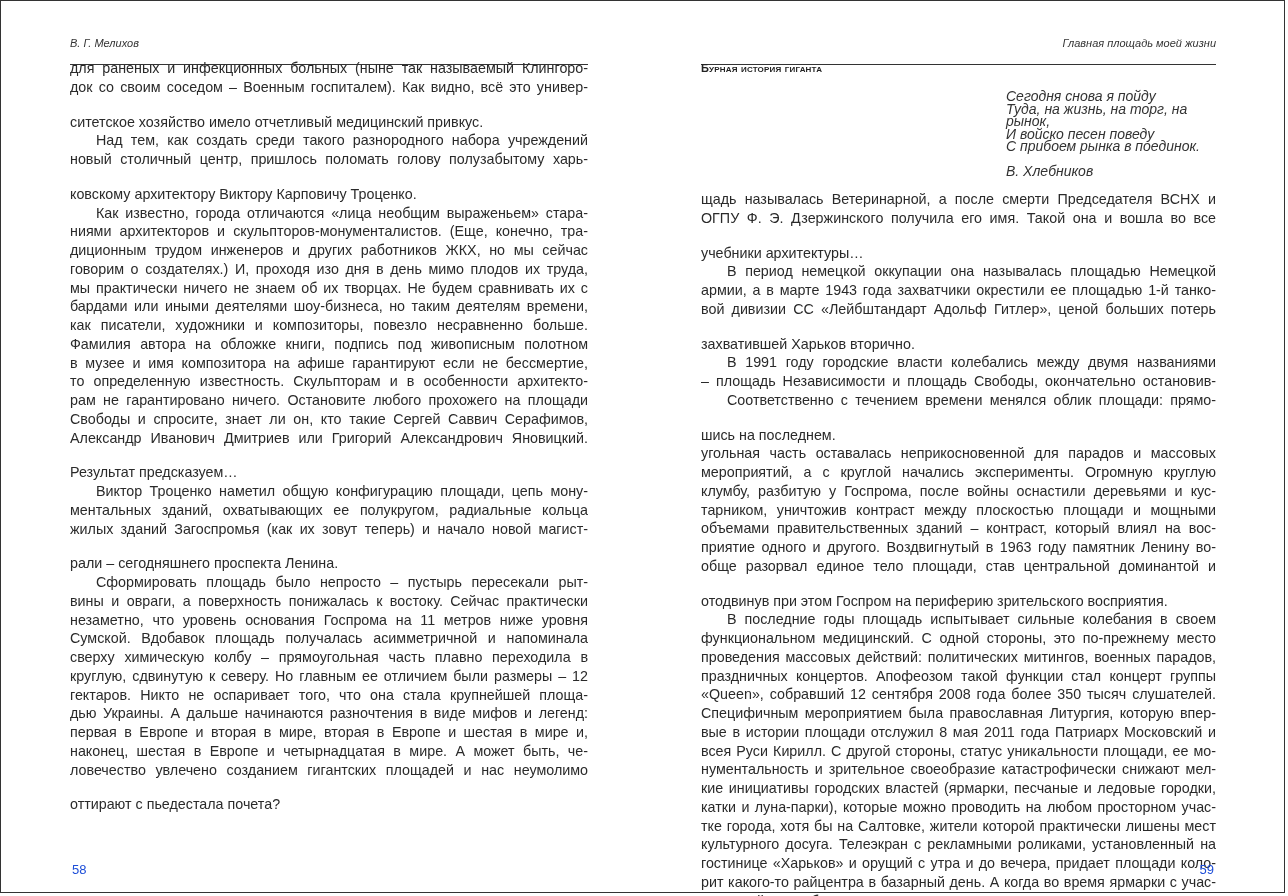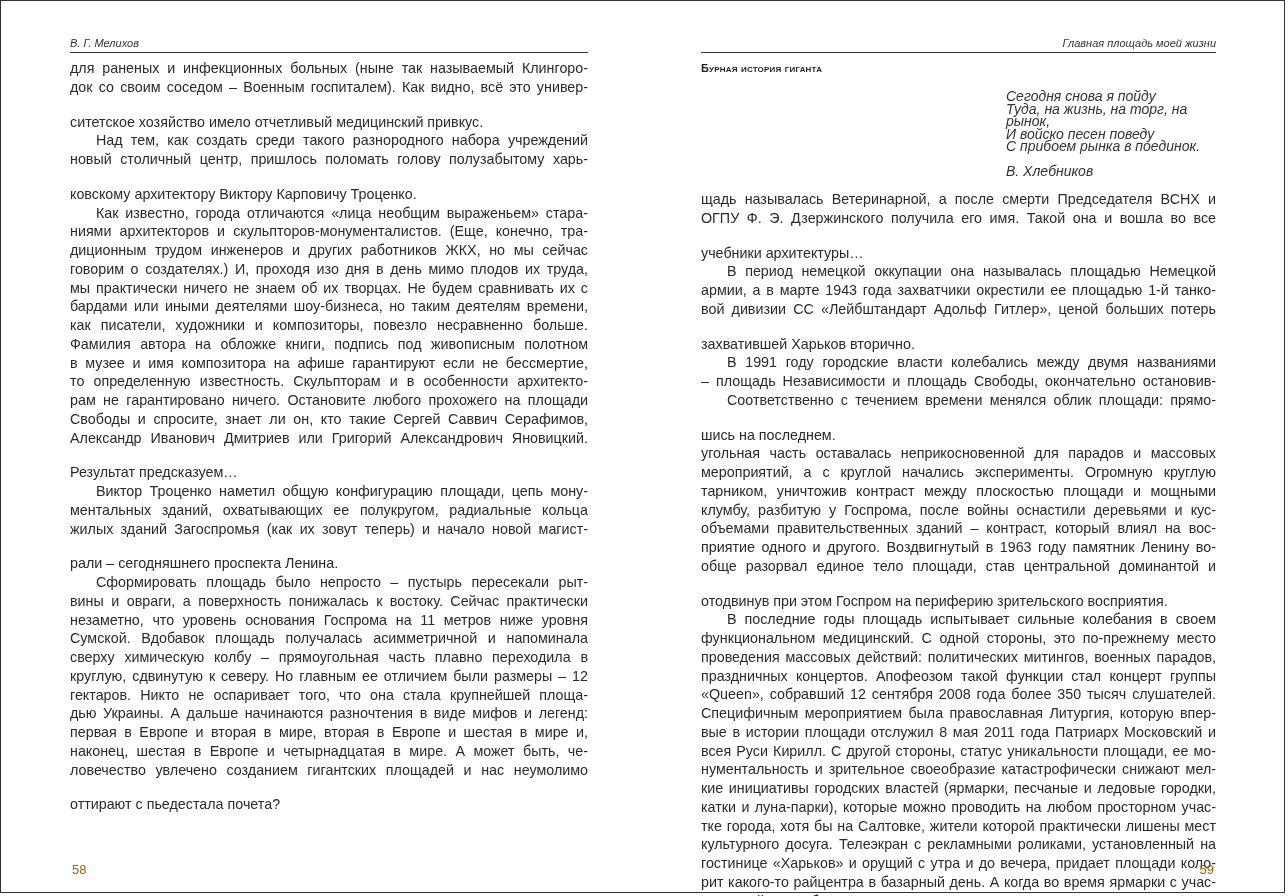--- a/index.html
+++ b/index.html
@@ -1,33 +1,33 @@
 <!DOCTYPE html>
 <html><head>
   <meta charset="utf-8">
   <style>
     html, body { margin: 0; padding: 0; background: #ffffff; }
     body { width: 1288px; height: 896px; position: relative; overflow: hidden; font-family: "Liberation Sans", sans-serif; color: #2a2a2a; }
     .frame { position: absolute; left: 0; top: 0; width: 1285px; height: 893px; border: 1.5px solid #333; box-sizing: border-box; }
     .page { position: absolute; top: 0; height: 896px; }
     .page.left { left: 70px; width: 518px; }
     .page.right { left: 701px; width: 515px; }
-    .running-head { position: absolute; top: 36px; left: 0; right: 0; font-size: 11px; font-style: italic; color: #333; padding-bottom: 2px; border-bottom: 1.2px solid #333; height: 14px; line-height: 14px; }
+    .running-head { position: absolute; top: 36px; left: 0; right: 0; font-size: 11px; font-style: italic; color: #333; padding-bottom: 14px; border-bottom: 1.2px solid #333; height: 14px; line-height: 14px; }
     .page.right .running-head { text-align: right; }
     .body-text { position: absolute; left: 0; right: 0; font-size: 14.3px; line-height: 18.75px; text-align: justify; }
     .page.left .body-text { top: 59px; }
     .page.right .body-text { top: 190px; }
     .line { display: block; white-space: nowrap; text-align-last: justify; text-align: justify; }
     .line.last { text-align-last: left; margin-top: 16px; }
     .line.indent { padding-left: 26px; }
     .section-title { position: absolute; top: 62px; left: 0; font-size: 11px; font-weight: bold; font-variant: small-caps; letter-spacing: 0.2px; color: #222; }
     .epigraph { position: absolute; top: 90px; left: 305px; font-size: 14px; font-style: italic; line-height: 12.5px; color: #333; }
     .epigraph .ep-line { display: block; }
     .epigraph .author { display: block; margin-top: 12px; }
-    .page-number { position: absolute; top: 862px; font-size: 13px; color: #a16207; }
+    .page-number { position: absolute; top: 862px; font-size: 13px; color: #1d4ed8; }
     .page.left .page-number { left: 2px; }
     .page.right .page-number { right: 2px; }
   </style>
 </head>
 <body>
 
 <div class="frame"></div>
 
 <div class="page left">
   <div class="running-head">В. Г. Мелихов</div>
@@ -89,22 +89,22 @@
       <span class="line indent">В период немецкой оккупации она называлась площадью Немецкой</span>
       <span class="line">армии, а в марте 1943 года захватчики окрестили ее площадью 1-й танко-</span>
       <span class="line">вой дивизии СС «Лейбштандарт Адольф Гитлер», ценой больших потерь</span>
       <span class="line last">захватившей Харьков вторично.</span>
       <span class="line indent">В 1991 году городские власти колебались между двумя названиями</span>
       <span class="line">– площадь Независимости и площадь Свободы, окончательно остановив-</span>
       <span class="line indent">Соответственно с течением времени менялся облик площади: прямо-</span>
       <span class="line last">шись на последнем.</span>
       <span class="line">угольная часть оставалась неприкосновенной для парадов и массовых</span>
       <span class="line">мероприятий, а с круглой начались эксперименты. Огромную круглую</span>
+      <span class="line">клумбу, разбитую у Госпрома, после войны оснастили деревьями и кус-</span>
       <span class="line">тарником, уничтожив контраст между плоскостью площади и мощными</span>
-      <span class="line">клумбу, разбитую у Госпрома, после войны оснастили деревьями и кус-</span>
       <span class="line">объемами правительственных зданий – контраст, который влиял на вос-</span>
       <span class="line">приятие одного и другого. Воздвигнутый в 1963 году памятник Ленину во-</span>
       <span class="line">обще разорвал единое тело площади, став центральной доминантой и</span>
       <span class="line last">отодвинув при этом Госпром на периферию зрительского восприятия.</span>
       <span class="line indent">В последние годы площадь испытывает сильные колебания в своем</span>
       <span class="line">функциональном медицинский. С одной стороны, это по-прежнему место</span>
       <span class="line">проведения массовых действий: политических митингов, военных парадов,</span>
       <span class="line">праздничных концертов. Апофеозом такой функции стал концерт группы</span>
       <span class="line">«Queen», собравший 12 сентября 2008 года более 350 тысяч слушателей.</span>
       <span class="line">Специфичным мероприятием была православная Литургия, которую впер-</span>

